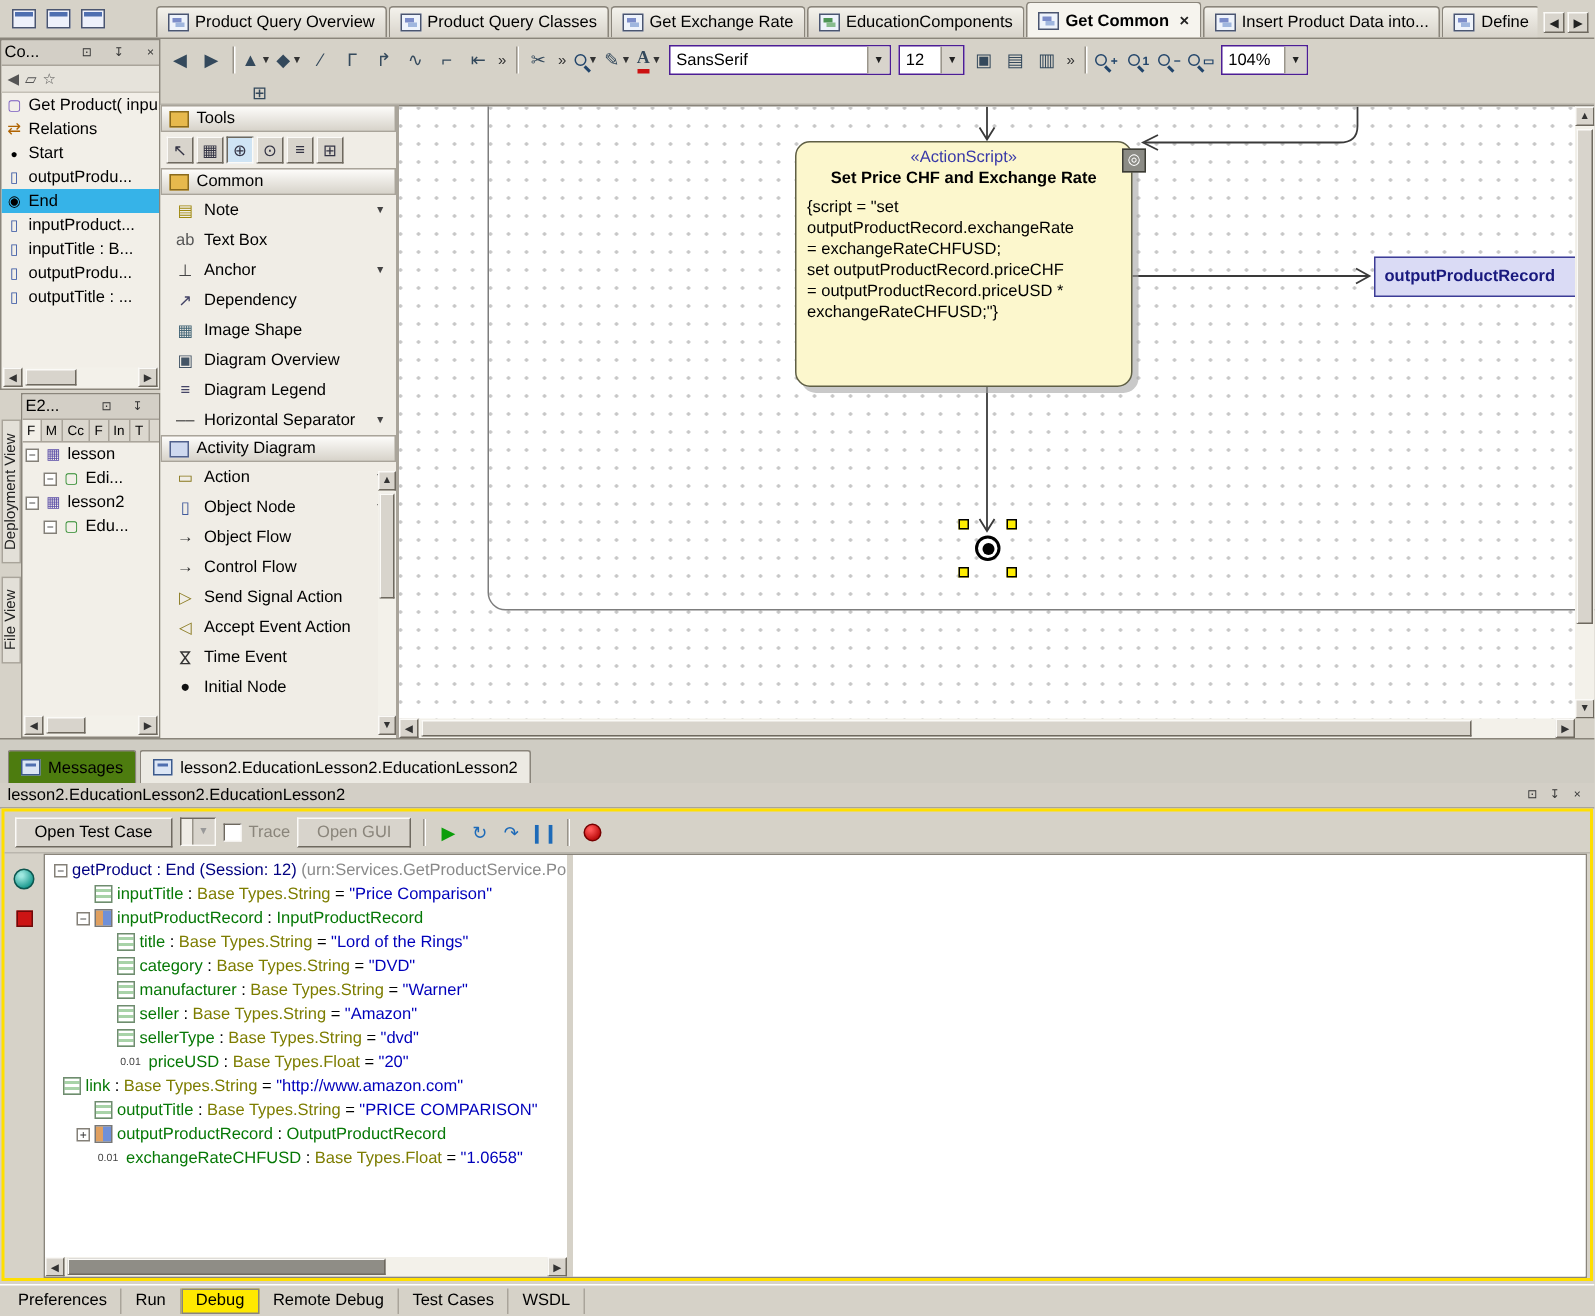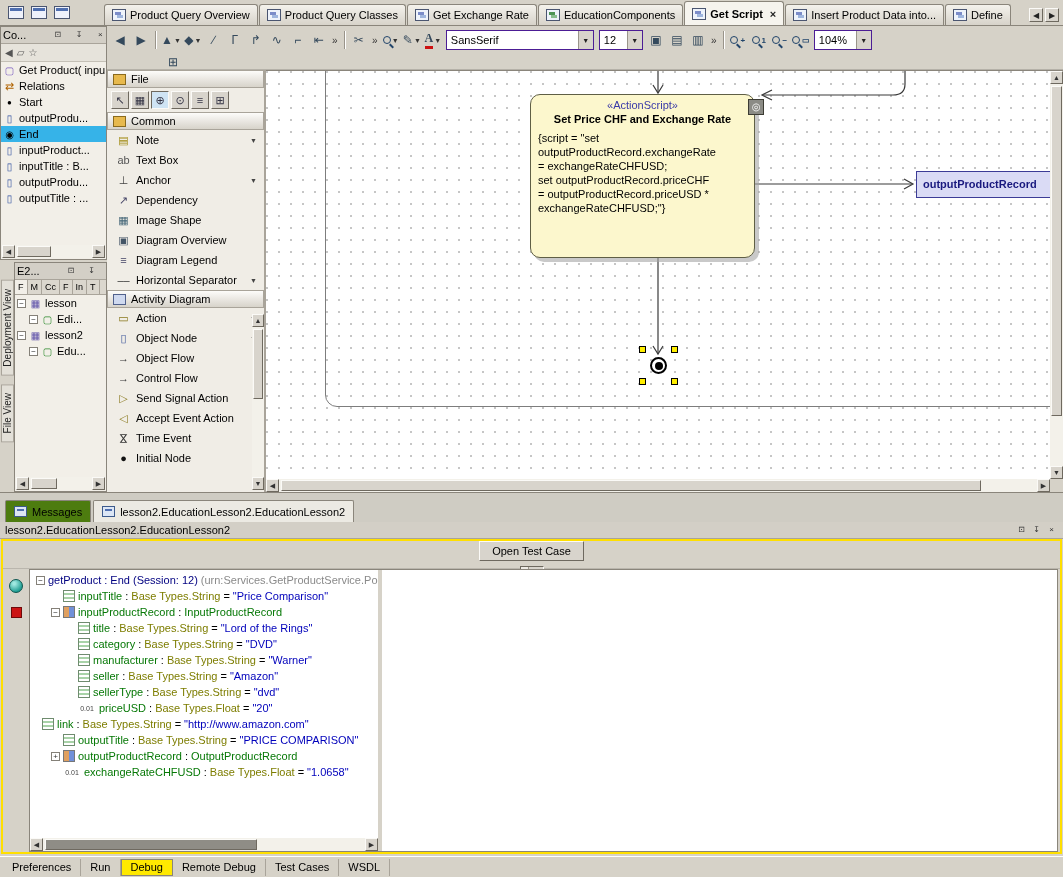--- a/index.html
+++ b/index.html
@@ -140,21 +140,21 @@
   .vicon{width:13px;height:11px;flex:none;border:1px solid #3c5a8c;background:#dce6f5;position:relative;}
   .vicon::before{content:"";position:absolute;left:2px;top:2px;right:2px;height:2px;background:#4f6fb0;}
 
   
   #debugger{position:absolute;left:0;top:522px;width:1063px;height:334px;background:#d6d2c8;}
   #dbg-title{height:17px;display:flex;align-items:center;gap:2px;padding:0 5px;background:#d3cfc6;
              border-bottom:1px solid #a9a49a;}
   #dbg-title .sp{flex:1;}
   #dbg-content{position:absolute;left:1px;right:1px;top:17px;bottom:2px;border:2px solid #ffdf00;
                background:#d6d2c8;}
-  #dbg-toolbar{height:28px;display:flex;align-items:center;gap:5px;padding:0 7px;border-bottom:1px solid #bab6ad;flex-direction:column;}
+  #dbg-toolbar{height:28px;display:flex;align-items:center;gap:5px;padding:0 7px;border-bottom:1px solid #bab6ad;}
   .dbtn{padding:3px 12px;font-size:11px;}
   .dbtn.disabled{color:#8a857b;}
   .dcombo{width:24px;height:19px;background:#efece6;display:flex;align-items:center;justify-content:flex-end;}
   .dcombo .cb-arrow{height:17px;color:#999;}
   .chk{width:12px;height:12px;background:#fff;}
   .ico{width:16px;height:16px;display:inline-flex;align-items:center;justify-content:center;font-size:12px;}
   .play{color:#0b9e0b;} .stepblue{color:#1d6ab8;} .pause{color:#1d6ab8;letter-spacing:-1px;font-weight:bold;}
   .redball{width:12px;height:12px;border-radius:50%;background:radial-gradient(circle at 35% 30%,#f55 10%,#c01010 70%);
            border:1px solid #700;}
   #dbg-body{position:relative;height:calc(100% - 28px);display:flex;}
@@ -208,21 +208,21 @@
       <div class="doctab">
         <span class="dicon"></span>
         <span>Get Exchange Rate</span>
       </div>
       <div class="doctab">
         <span class="dicon comp"></span>
         <span>EducationComponents</span>
       </div>
       <div class="doctab active">
         <span class="dicon"></span>
-        <span>Get Script</span>
+        <span>Get Common</span>
         <span class="dclose">×</span>
       </div>
       <div class="doctab">
         <span class="dicon"></span>
         <span>Insert Product Data into...</span>
       </div>
       <div class="doctab">
         <span class="dicon"></span>
         <span>Define</span>
       </div>
@@ -435,21 +435,21 @@
     <span class="sbtn b3">◀</span>
     <span class="sthumb" style="width:26px;height:11px;margin-left:2px;"></span>
     <span style="flex:1"></span>
     <span class="sbtn b3">▶</span>
   </div>
 </div>
 
 <div id="palette">
   <div class="phead">
     <span class="hicon"></span>
-    <span>File</span>
+    <span>Tools</span>
   </div>
   <div id="ptool-row">
       <span class="ptoolbtn b3">↖</span>
       <span class="ptoolbtn b3">▦</span>
       <span class="ptoolbtn b3 pressed">⊕</span>
       <span class="ptoolbtn b3">⊙</span>
       <span class="ptoolbtn b3">≡</span>
       <span class="ptoolbtn b3">⊞</span>
     </div>
   <div id="palette-sections">

